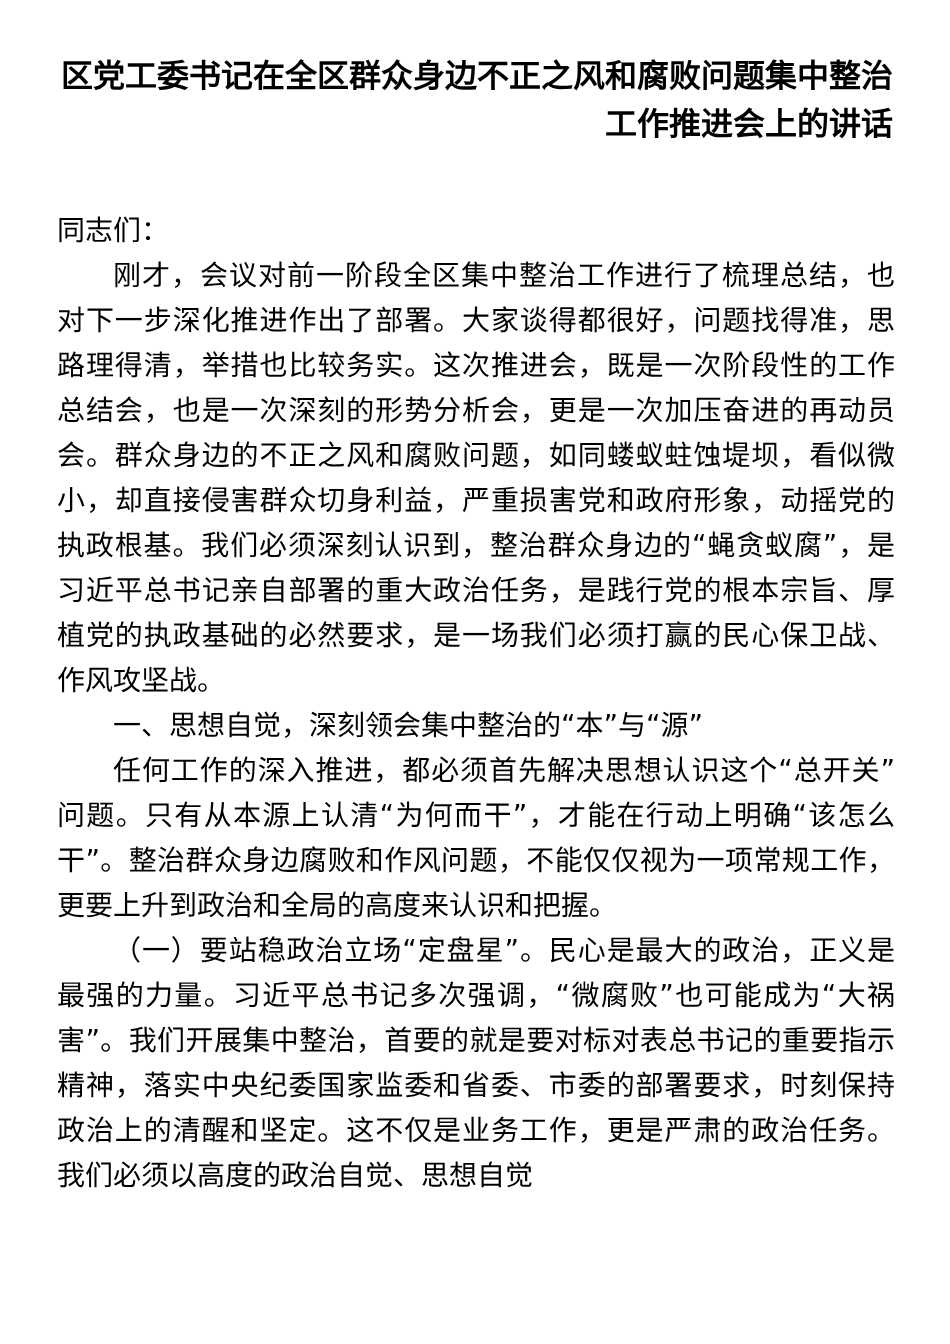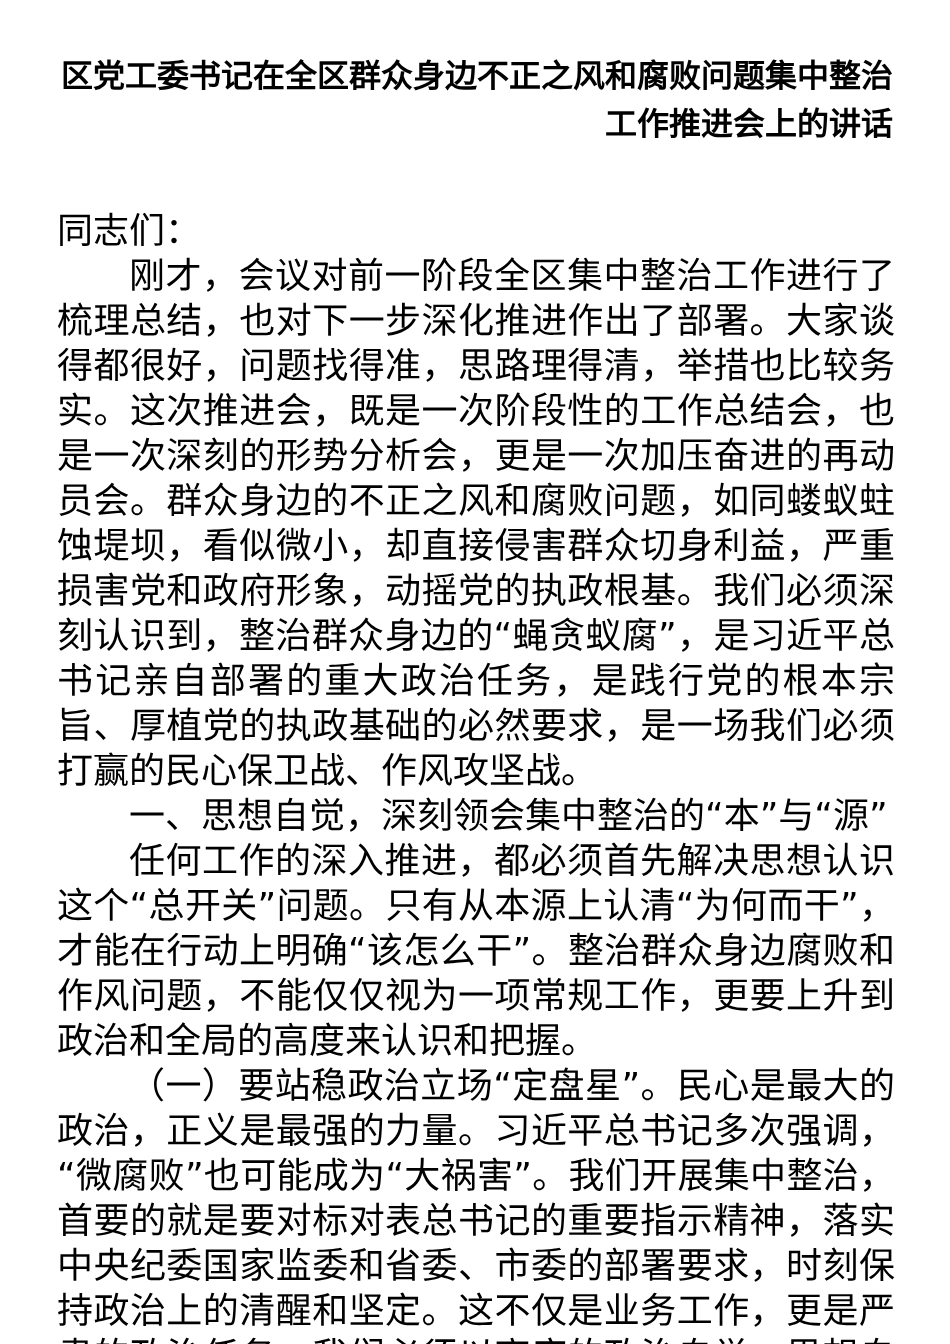--- a/index.html
+++ b/index.html
@@ -40,21 +40,21 @@
     color: #000000;
   }
 
   .title-spacer {
     height: 60px;
   }
 
   p.para {
     margin: 0;
     padding: 0;
-    font-size: 36px;
+    font-size: 28px;
     line-height: 45px;
     text-align: justify;
     text-align-last: left;
     text-justify: inter-ideograph;
     letter-spacing: 0px;
     color: #000000;
     word-break: break-all;
   }
 
   p.indent {

